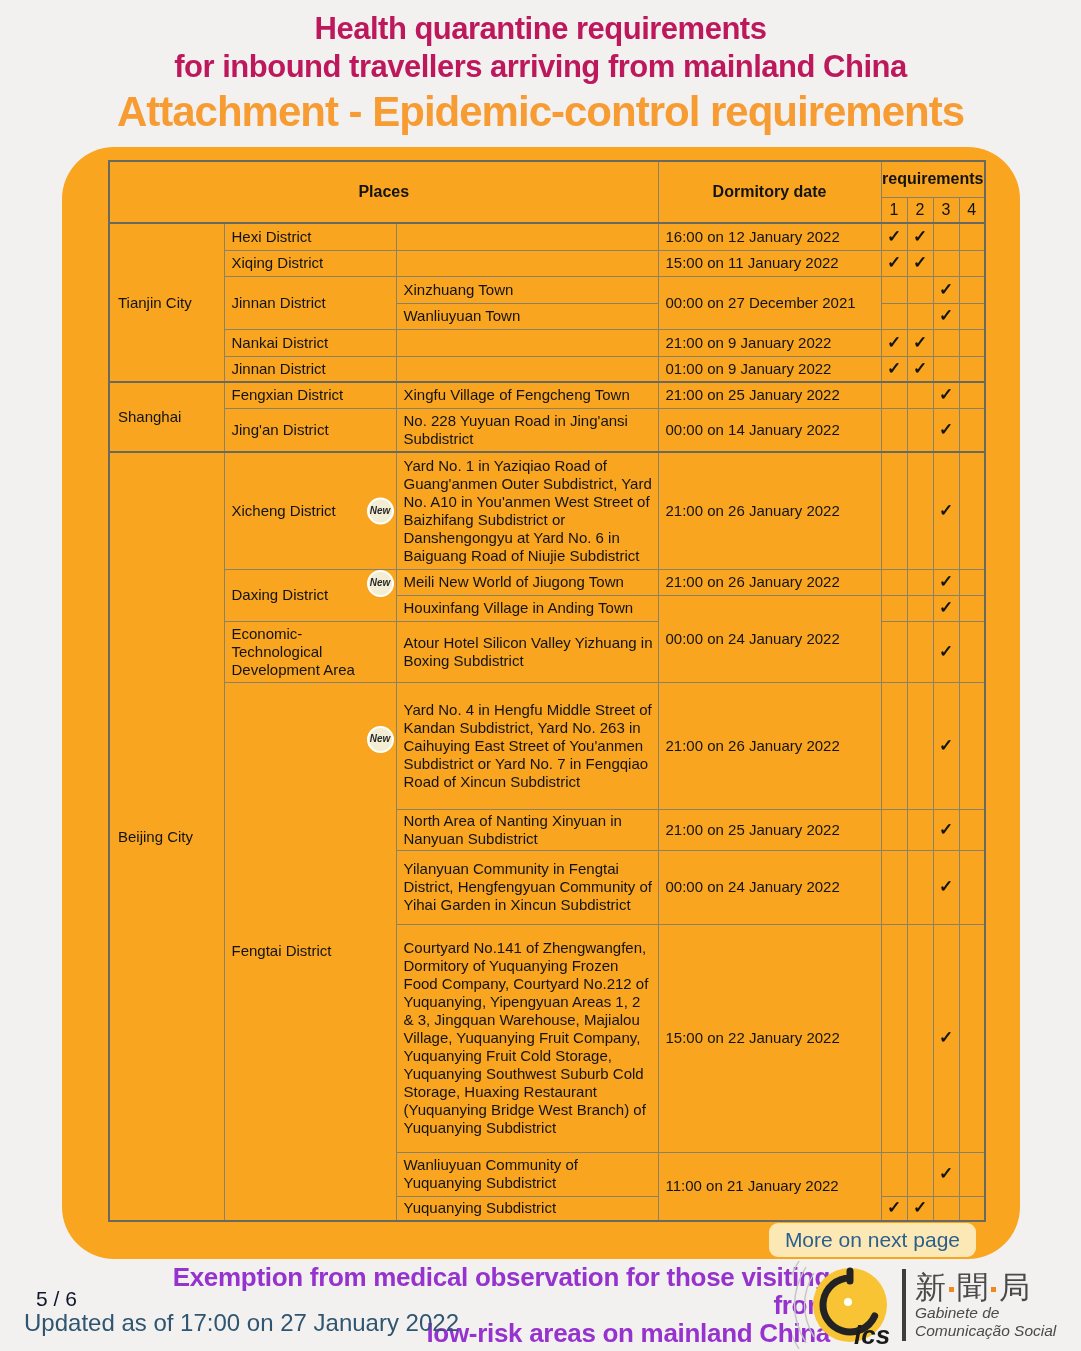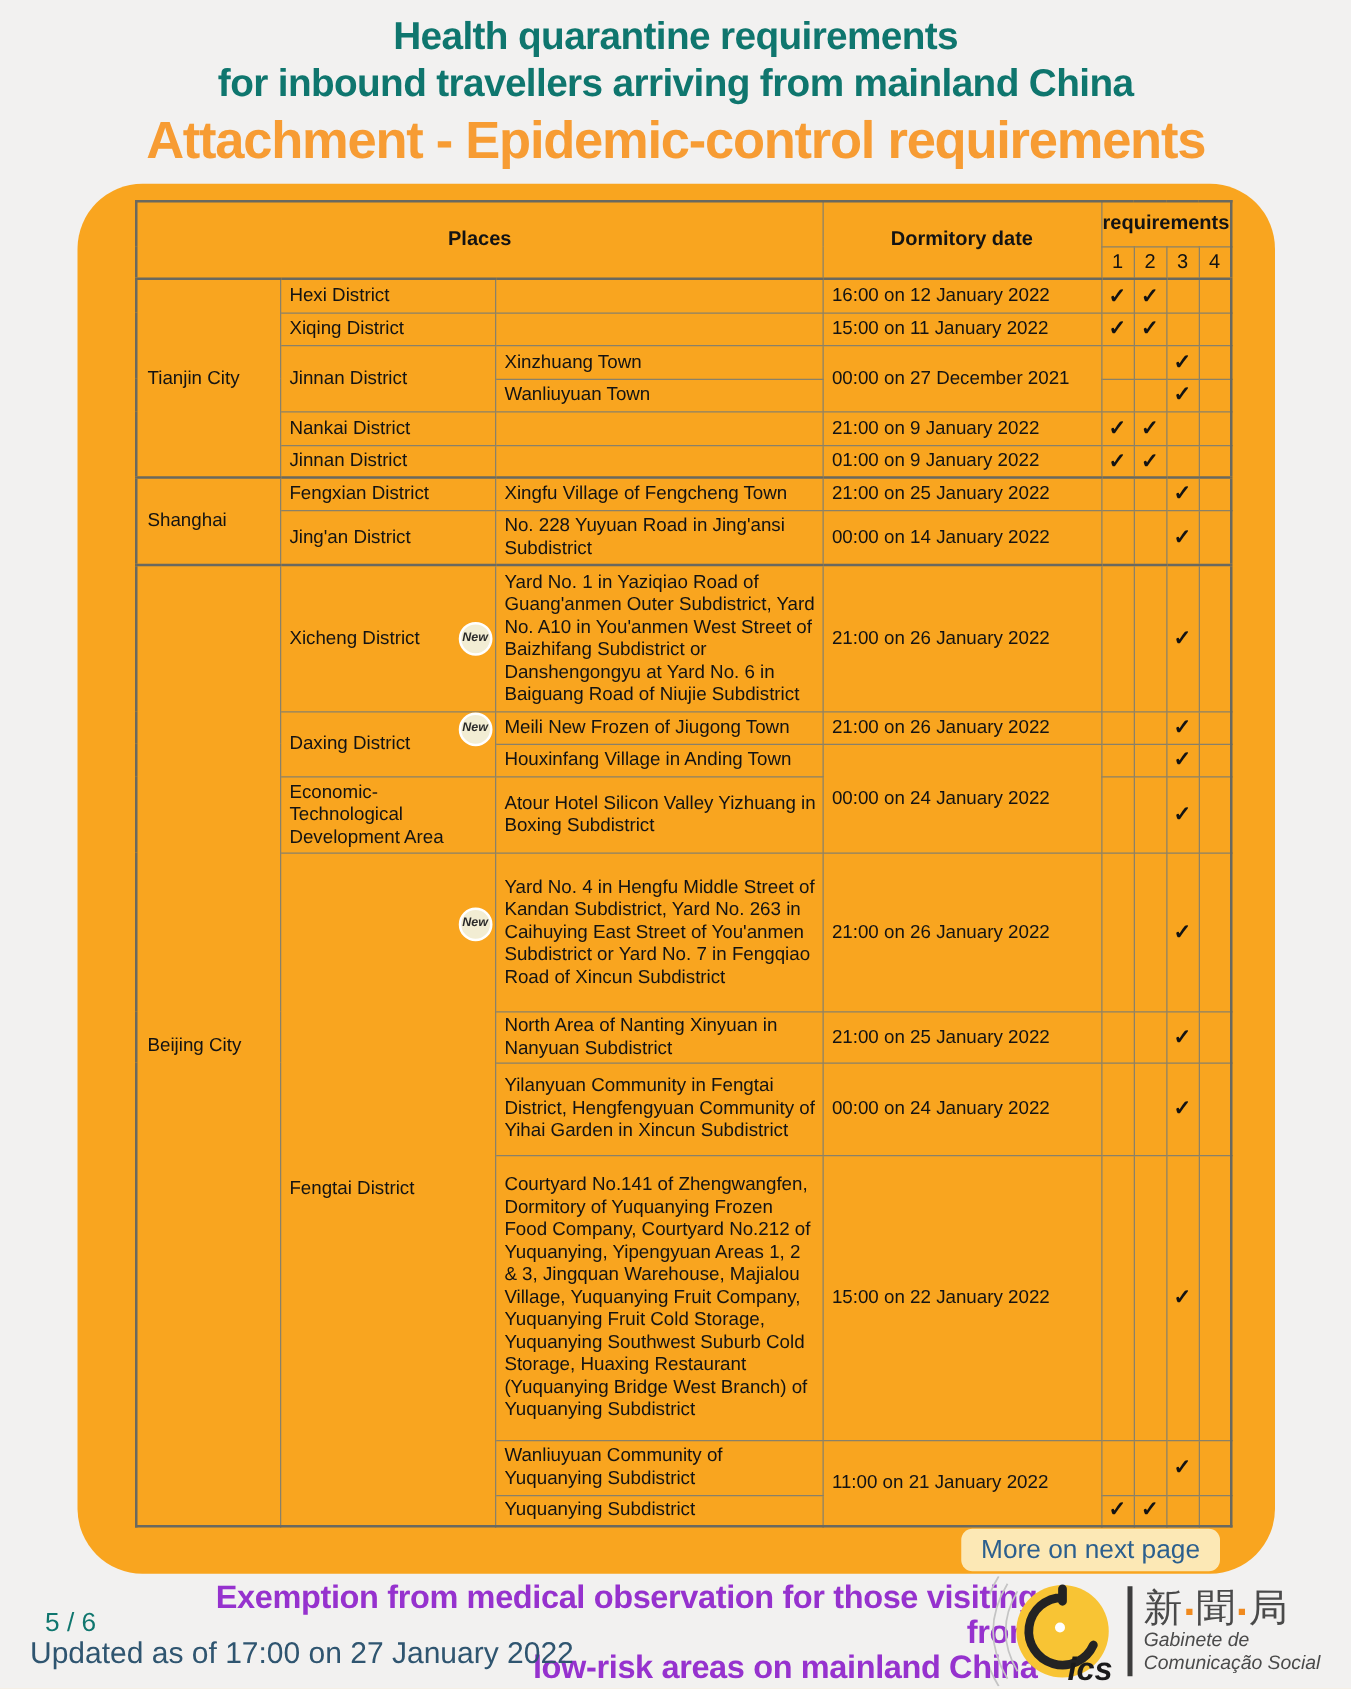--- a/index.html
+++ b/index.html
@@ -1,21 +1,21 @@
 <!DOCTYPE html>
 <html><head>
 <meta charset="utf-8">
 <style>
   * { margin:0; padding:0; box-sizing:border-box; }
   body { font-family:"Liberation Sans", sans-serif; }
   .page { position:relative; width:1081px; height:1351px; background:#F2F1F0; overflow:hidden; }
 
   
   .title { position:absolute; top:10px; left:0; width:100%; text-align:center;
-           font-size:31px; line-height:38px; font-weight:bold; color:#0f766e; letter-spacing:-0.5px; }
+           font-size:31px; line-height:38px; font-weight:bold; color:#be185d; letter-spacing:-0.5px; }
   .subtitle { position:absolute; top:88px; left:0; width:100%; text-align:center;
               font-size:42px; line-height:48px; font-weight:bold; color:#F79C33; letter-spacing:-1px; }
 
   
   .container { position:absolute; left:62px; top:147px; width:958px; height:1112px;
                background:#F9A51F; border-radius:52px;padding-left:23px; }
 
   
   table.qt { position:absolute; left:46px; top:13px; width:878px;
              border-collapse:collapse; table-layout:fixed;
@@ -45,21 +45,21 @@
   .badge-top { right:2px; top:0px; }
   .badge-fengtai { right:2px; top:43px; }
 
   
   .more-btn { position:absolute; right:44px; bottom:2px; height:34px; padding:0 16px;
               background:#FCE8B5; color:#2B5F8E; font-size:21px; border-radius:9px;
               display:flex; align-items:center; border:none; cursor:pointer;
               font-family:"Liberation Sans", sans-serif;margin-top:23px; }
 
   
-  .page-ind { position:absolute; left:36px; top:1287px; font-size:21px; color:#0f766e; }
+  .page-ind { position:absolute; left:36px; top:1287px; font-size:21px; color:#0f172a; }
   .updated  { position:absolute; left:24px; top:1309px; font-size:24px; color:#2F5570; }
   .exemption { position:absolute; left:150px; top:1263px; width:680px; text-align:right;
                font-size:26px; line-height:28px; font-weight:bold; color:#9632CE; letter-spacing:-0.3px; }
 
   
   .logo { position:absolute; left:792px; top:1261px; width:286px; height:88px;
           display:flex; align-items:center; }
   .logo-bar { width:4px; height:72px; background:#3D3D3D; margin:0 9px 0 2px; flex:none; }
   .logo-text { color:#4A4A4A; }
   .logo-cn { display:flex; align-items:center; font-size:31px; line-height:34px;
@@ -187,21 +187,21 @@
           <td class="chk"></td>
           <td class="chk"></td>
           <td class="chk">✓</td>
           <td class="chk"></td>
         </tr>
         <tr class="h26">
           <td class="district" rowspan="2">
             <span>Daxing District</span>
             <span class="new-badge badge-top">New</span>
           </td>
-          <td class="place">Meili New Frozen of Jiugong Town</td>
+          <td class="place">Meili New World of Jiugong Town</td>
           <td class="date">21:00 on 26 January 2022</td>
           <td class="chk"></td>
           <td class="chk"></td>
           <td class="chk">✓</td>
           <td class="chk"></td>
         </tr>
         <tr class="h26">
           <td class="place">Houxinfang Village in Anding Town</td>
           <td class="date" rowspan="2">00:00 on 24 January 2022</td>
           <td class="chk"></td>

